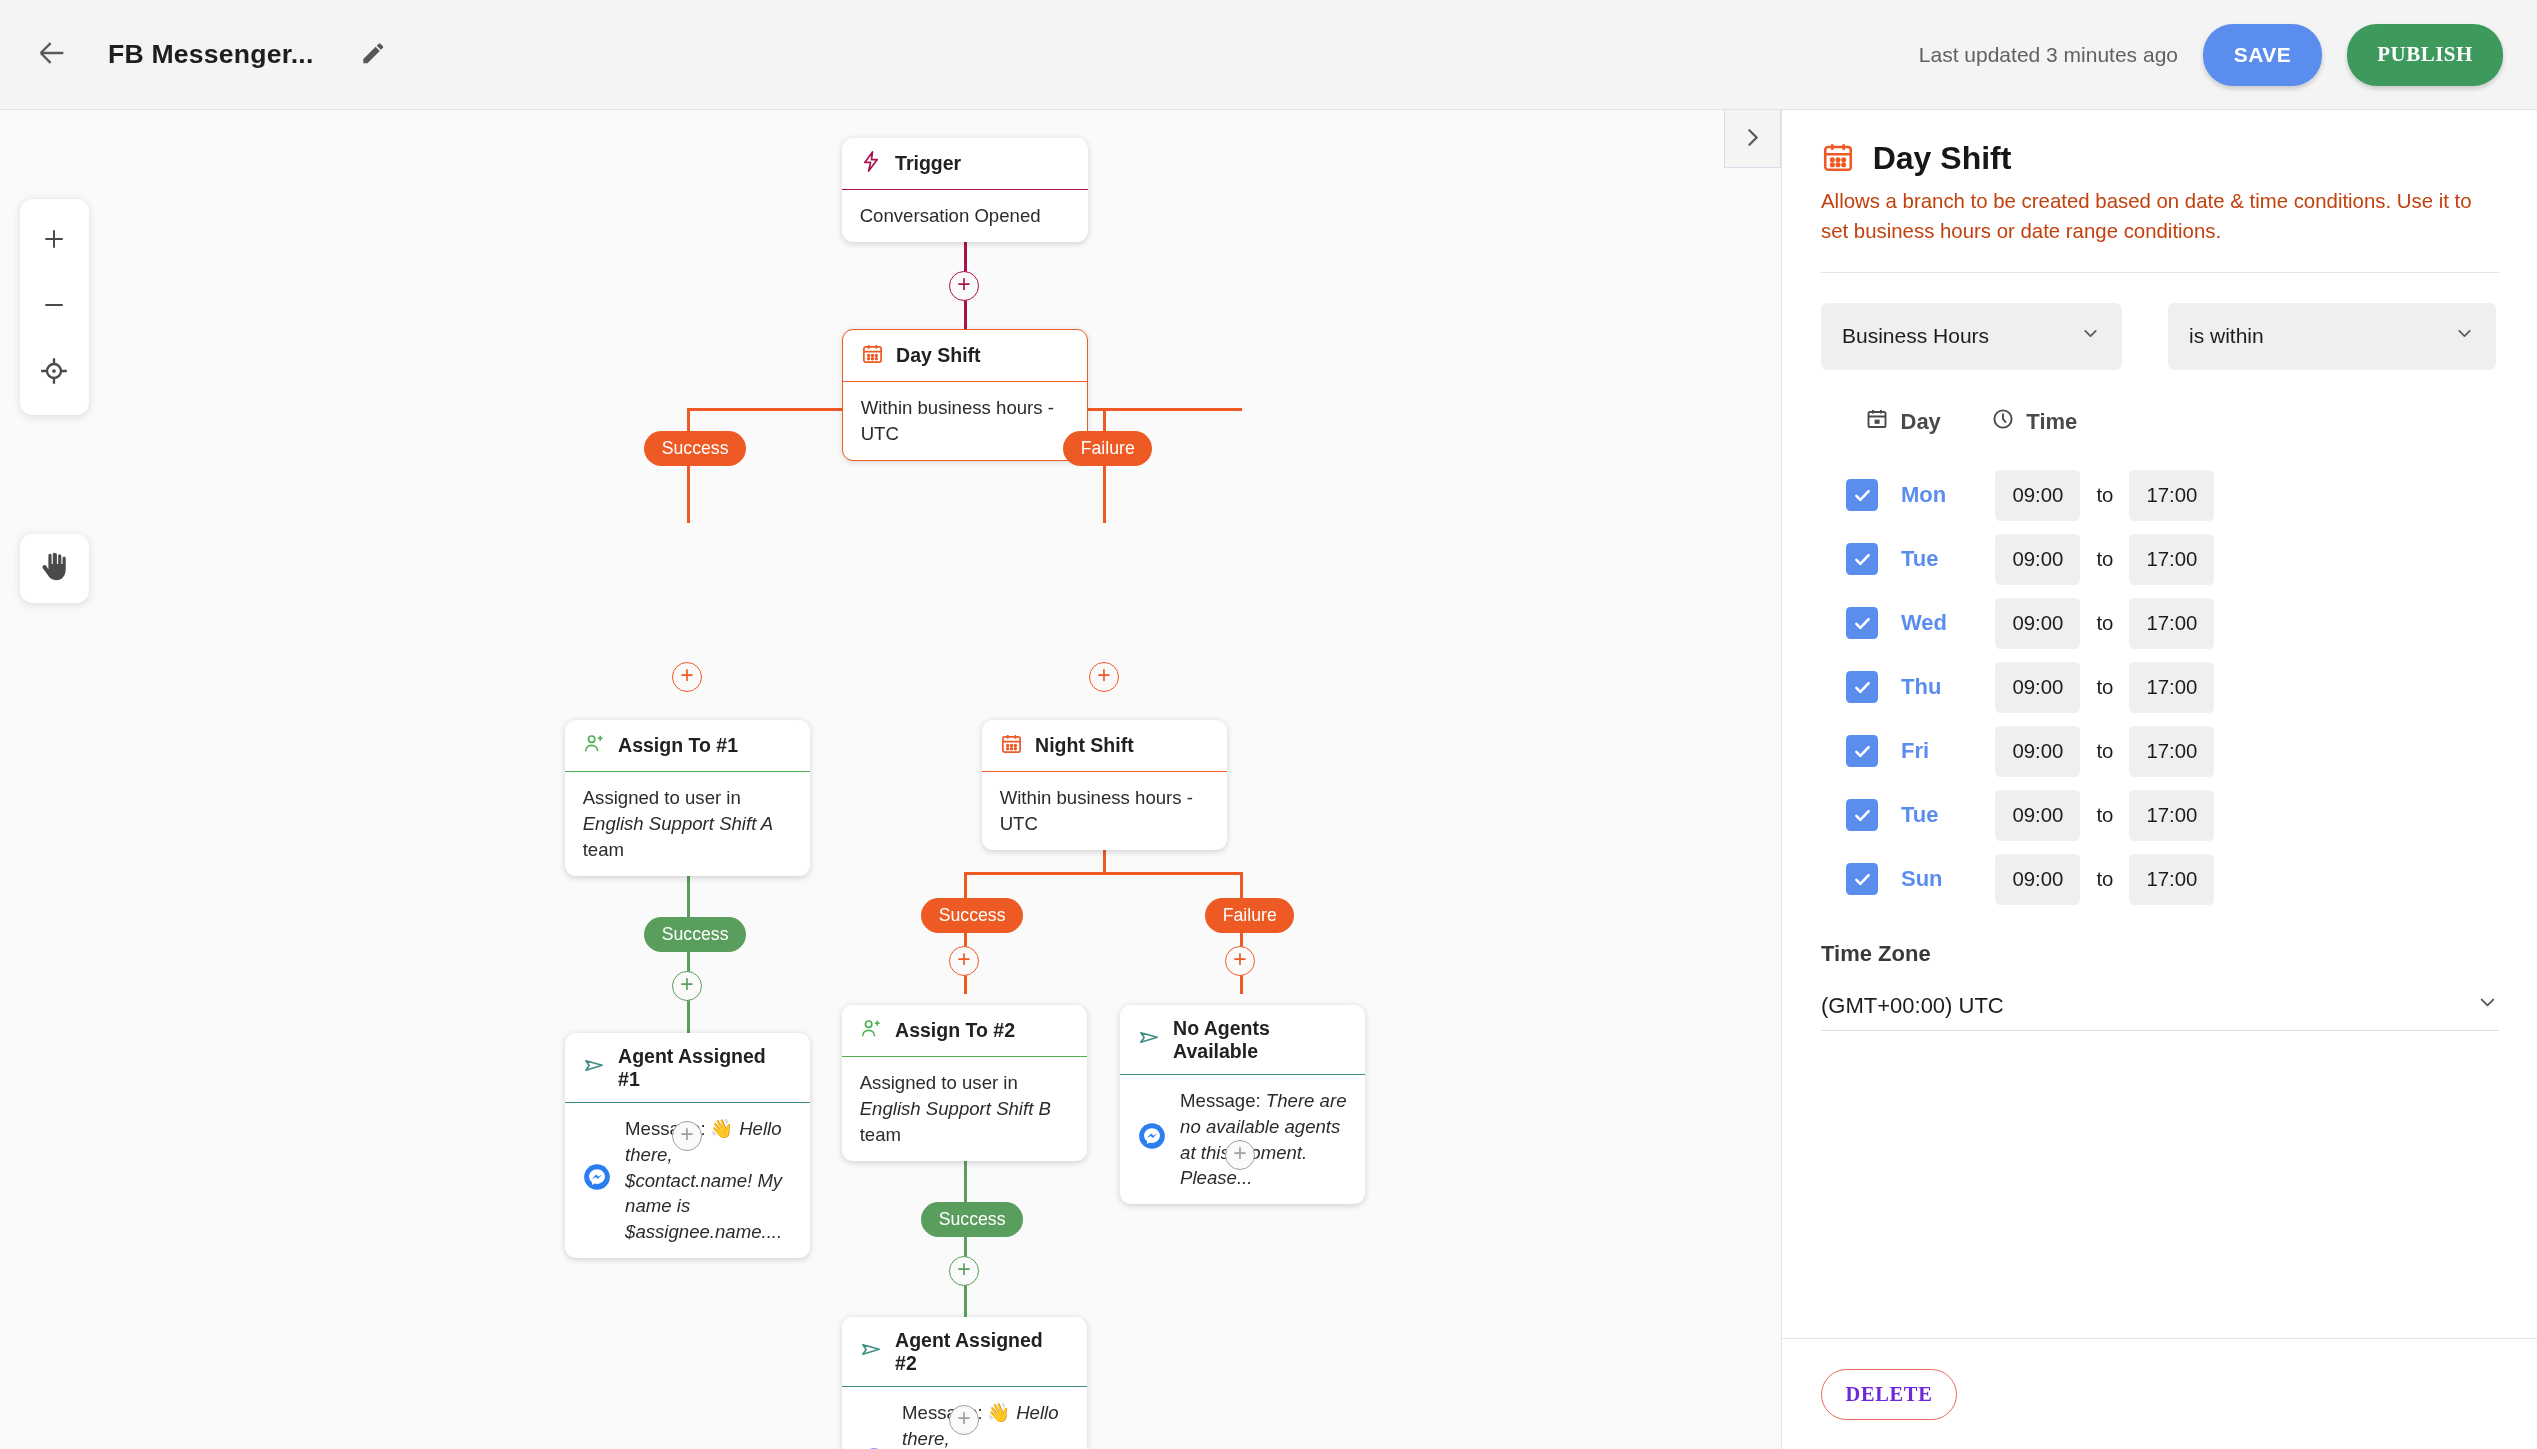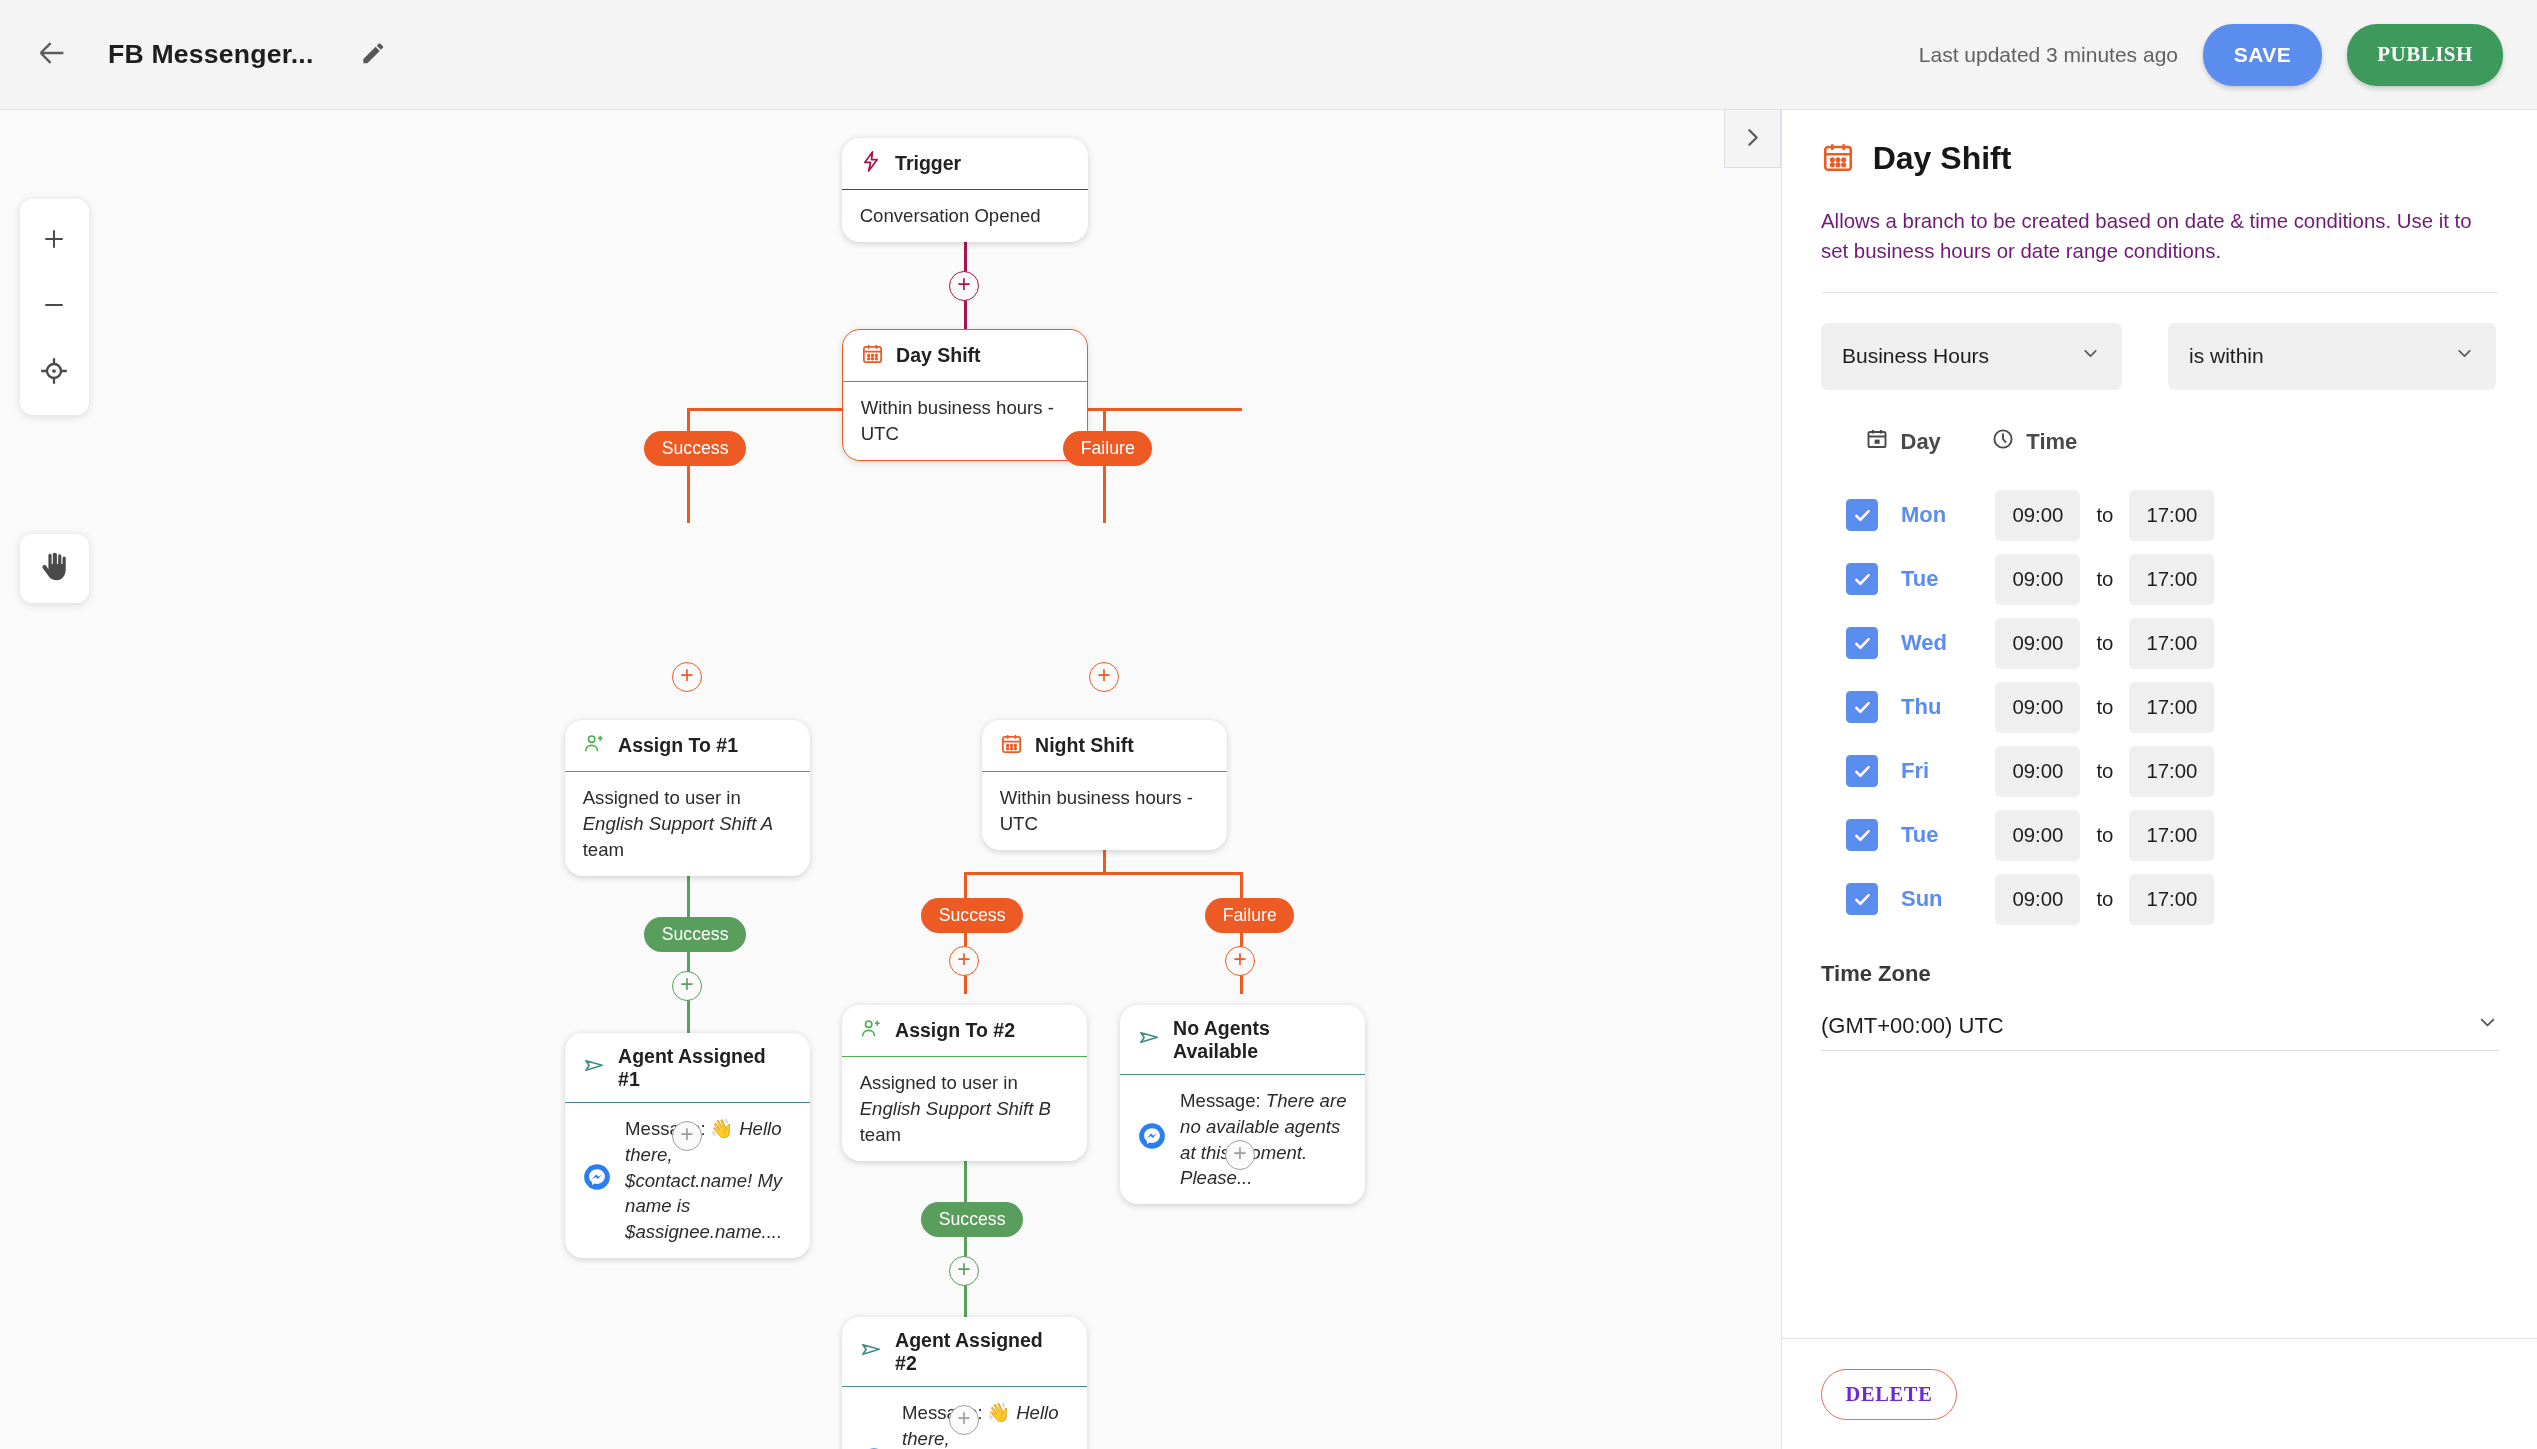--- a/index.html
+++ b/index.html
@@ -74,21 +74,21 @@
   .panel-toggle {
     position: absolute; left: 1724px; top: 110px;
     width: 57px; height: 58px; background: #f4f4f4;
     border: 0.9px solid #dcdcec; border-top: none;
     display: flex; align-items: center; justify-content: center;
     cursor: pointer; color: #5a5a5a; z-index: 6;
   }
 
   
   .node {
-    position: absolute; background: #fff; border-radius: 18px;
+    position: absolute; background: #fff; border-radius: 11px;
     box-shadow: 0 1.8px 6.2px rgba(0,0,0,.16);
     overflow: hidden; z-index: 3; cursor: pointer;
   }
   .node.selected { border: 1.8px solid #ee5a24; box-shadow: 0 1.8px 6.2px rgba(0,0,0,.12); }
   .node-head {
     display: flex; align-items: center; gap: 12.4px;
     padding: 11.5px 17.7px; font-size: 19.5px; font-weight: 700; color: #212121;
     border-bottom: 0.9px solid #ddd;
   }
   .node-body {
@@ -128,21 +128,21 @@
 
   
   .panel {
     position: absolute; top: 110px; right: 0; width: 757px; height: 1340px;
     background: #fff; border-left: 0.9px solid #e4e4e4;
     padding: 30px 39px 0 39px; z-index: 5;
   }
   .panel-title-row { display: flex; align-items: center; gap: 17.7px; }
   .panel-title { font-size: 32px; font-weight: 700; color: #171717; }
   .panel-desc {
-    margin-top: 30px; font-size: 20.4px; line-height: 1.47; color: #701a75;
+    margin-top: 10px; font-size: 20.4px; line-height: 1.47; color: #c2410c;
   }
   .divider { height: 0.9px; background: #e4e4e4; margin: 25px 0 0 0; }
 
   .select-row { display: flex; gap: 46px; margin-top: 30px; }
   .select {
     height: 67px; background: #efefef; border-radius: 7px;
     display: flex; align-items: center; justify-content: space-between;
     padding: 0 21px; font-size: 21px; color: #1d1d1d; cursor: pointer;
   }
   .select.left { width: 301px; }

